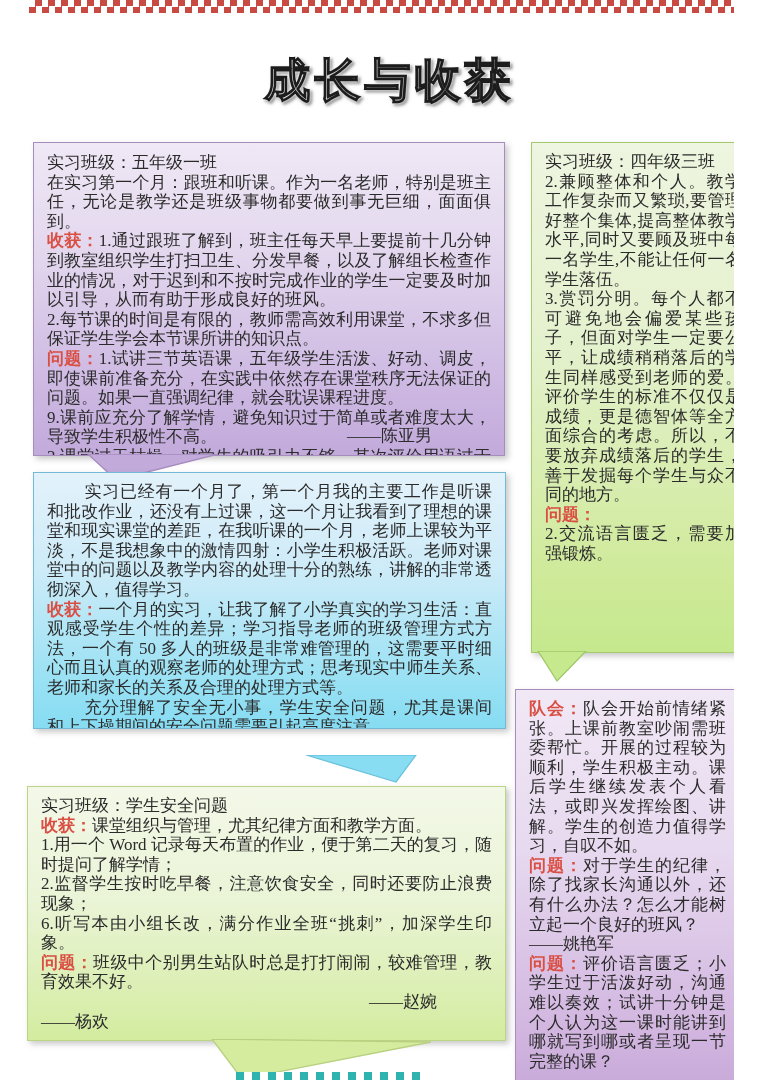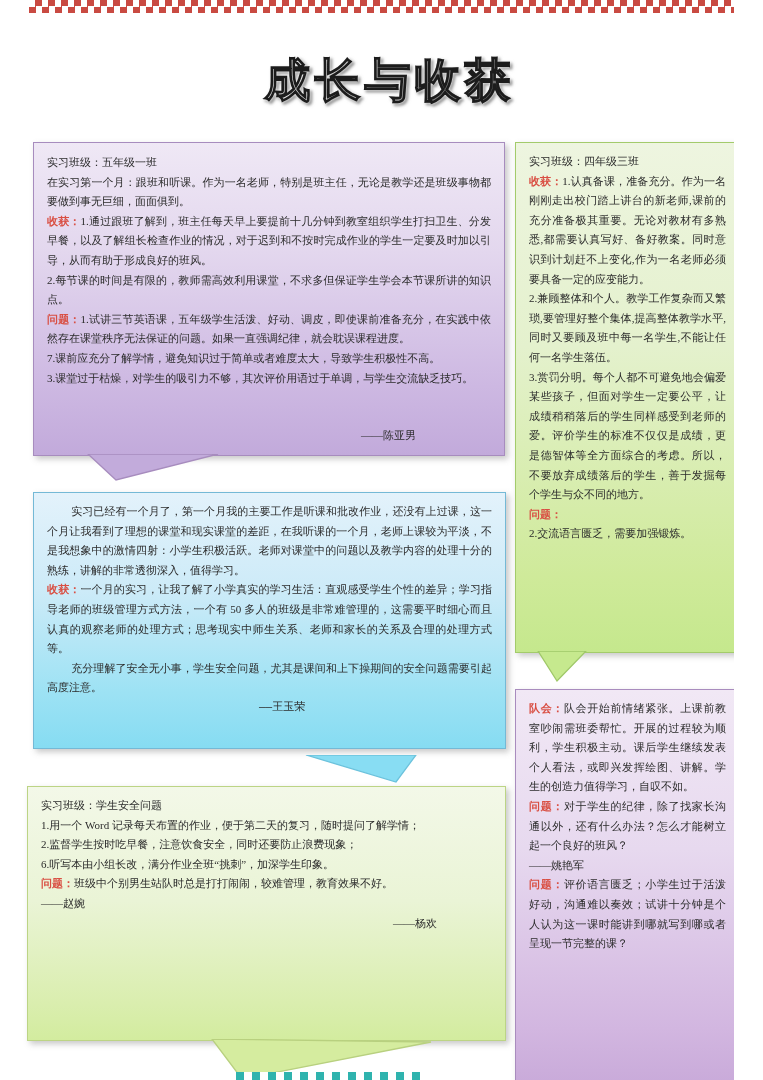--- a/index.html
+++ b/index.html
@@ -25,37 +25,37 @@
     font-size:46px;font-weight:700;letter-spacing:4px;
     background:linear-gradient(135deg,#ffffff 5%,#e8e8e8 38%,#4a4a4a 72%,#000 100%);
     -webkit-background-clip:text;background-clip:text;color:transparent;
     -webkit-text-stroke:1.2px #1c1c1c;
     filter:drop-shadow(0 0 1.5px #ffffff) drop-shadow(2px 2px 1px rgba(60,60,60,.55));
   }
   
   .bubble{
     position:absolute;box-sizing:border-box;padding:9px 13px;overflow:hidden;
     box-shadow:3px 3px 6px rgba(110,110,110,.38);
-    font-size:11px;line-height:19.6px;
+    font-size:17px;line-height:19.6px;
   }
   .bubble p{margin:0;text-align:justify;}
   .bubble .lbl{color:var(--label-red,#d94f43);font-weight:700;}
   #b1{left:33px;top:142px;width:472px;height:314px;border:1.4px solid #a78cbe;
       background:linear-gradient(180deg,#efe8f5 0%,#e3d7ee 35%,#cdb8e2 78%,#c2aadb 100%);}
-  #b2{left:33px;top:492px;width:473px;height:257px;border:1.4px solid #74b9d6;
+  #b2{left:33px;top:472px;width:473px;height:257px;border:1.4px solid #74b9d6;
       background:linear-gradient(180deg,#e3f2fb 0%,#cdebf8 38%,#9de2f4 78%,#86dcf2 100%);}
   #b3{left:27px;top:786px;width:479px;height:255px;border:1.4px solid #bcd485;
       background:linear-gradient(180deg,#f3f8e8 0%,#eaf4d6 45%,#daeeaf 85%,#d3ec9f 100%);}
-  #b4{left:515px;top:142px;width:225px;height:511px;border:1.4px solid #a3cb6b;
+  #b4{left:531px;top:142px;width:225px;height:511px;border:1.4px solid #a3cb6b;
       background:linear-gradient(180deg,#eef5e0 0%,#e4f1cd 40%,#cfea9a 85%,#c5e88d 100%);}
   #b5{left:515px;top:689px;width:225px;height:401px;border:1.4px solid #a98cbe;
       background:linear-gradient(180deg,#f1e8f5 0%,#e7d9ef 40%,#d2b6e0 85%,#c8a9d9 100%);}
   
   #b1{padding-top:10px;}
-  #b1 p.sig{position:absolute;right:88px;bottom:9px;}
+  #b1 p.sig{position:absolute;right:72px;bottom:9px;}
   #b2 p:nth-child(1),#b2 p:nth-child(3){text-indent:2.2em;}
   #b2 p.sig{text-align:left;padding-left:212px;font-family:Liberation Mono, monospace;}
   #b3 p:nth-child(7){text-align:right;padding-right:55px;}
   #b3 p:nth-child(9){text-align:right;padding-right:102px;}
   #b5 p.sig{text-align:left;padding-right:18px;}
   
   .tail{position:absolute;}
   #t1{left:85px;top:454px;}
   #t2{left:303px;top:755px;}
   #t3{left:208px;top:1039px;}
@@ -68,54 +68,54 @@
   <div class="checker top"></div>
 
   <h1 class="title">成长与收获</h1>
 
   <section class="bubble" id="b1">
       <p>实习班级：五年级一班</p>
       <p>在实习第一个月：跟班和听课。作为一名老师，特别是班主任，无论是教学还是班级事物都要做到事无巨细，面面俱到。</p>
       <p><b class="lbl">收获：</b>1.通过跟班了解到，班主任每天早上要提前十几分钟到教室组织学生打扫卫生、分发早餐，以及了解组长检查作业的情况，对于迟到和不按时完成作业的学生一定要及时加以引导，从而有助于形成良好的班风。</p>
       <p>2.每节课的时间是有限的，教师需高效利用课堂，不求多但保证学生学会本节课所讲的知识点。</p>
       <p><b class="lbl">问题：</b>1.试讲三节英语课，五年级学生活泼、好动、调皮，即使课前准备充分，在实践中依然存在课堂秩序无法保证的问题。如果一直强调纪律，就会耽误课程进度。</p>
-      <p>7.课前应充分了解学情，避免知识过于简单或者难度太大，导致学生积极性不高。</p>
+      <p>9.课前应充分了解学情，避免知识过于简单或者难度太大，导致学生积极性不高。</p>
       <p>3.课堂过于枯燥，对学生的吸引力不够，其次评价用语过于单调，与学生交流缺乏技巧。</p>
       <p class="sig">——陈亚男</p>
     </section>
   <svg class="tail" id="t1" width="140" height="28">
     <polygon points="3,0 31,26 133,0" fill="#c2abdb" stroke="#a78cbe" stroke-width="1.3"></polygon>
   </svg>
 
   <section class="bubble" id="b2">
       <p>实习已经有一个月了，第一个月我的主要工作是听课和批改作业，还没有上过课，这一个月让我看到了理想的课堂和现实课堂的差距，在我听课的一个月，老师上课较为平淡，不是我想象中的激情四射：小学生积极活跃。老师对课堂中的问题以及教学内容的处理十分的熟练，讲解的非常透彻深入，值得学习。</p>
       <p><b class="lbl">收获：</b>一个月的实习，让我了解了小学真实的学习生活：直观感受学生个性的差异；学习指导老师的班级管理方式方法，一个有 50 多人的班级是非常难管理的，这需要平时细心而且认真的观察老师的处理方式；思考现实中师生关系、老师和家长的关系及合理的处理方式等。</p>
       <p>充分理解了安全无小事，学生安全问题，尤其是课间和上下操期间的安全问题需要引起高度注意。</p>
       <p class="sig">——王玉荣</p>
     </section>
   <svg class="tail" id="t2" width="118" height="30">
     <polygon points="3,0 93,27 113,0" fill="#88ddf3" stroke="#6cc2dc" stroke-width="1.3"></polygon>
   </svg>
 
   <section class="bubble" id="b3">
       <p>实习班级：学生安全问题</p>
+      <p><b class="lbl">收获：</b>课堂组织与管理，尤其纪律方面和教学方面。</p>
       <p>1.用一个 Word 记录每天布置的作业，便于第二天的复习，随时提问了解学情；</p>
       <p>2.监督学生按时吃早餐，注意饮食安全，同时还要防止浪费现象；</p>
       <p>6.听写本由小组长改，满分作业全班“挑刺”，加深学生印象。</p>
       <p><b class="lbl">问题：</b>班级中个别男生站队时总是打打闹闹，较难管理，教育效果不好。</p>
       <p class="sig">——赵婉</p>
       <p class="sig">——杨欢</p>
     </section>
   <svg class="tail" id="t3" width="228" height="42">
     <polygon points="4,0 34,40 223,3" fill="#d5ec9f" stroke="#b8d07f" stroke-width="1.3"></polygon>
   </svg>
 
   <section class="bubble" id="b4">
       <p>实习班级：四年级三班</p>
-      <p><b class="lbl">收获：</b>1.认真备课，准备充分。作为一名刚刚走出校门踏上讲台的新老师,课前的充分准备极其重要。无论对教材有多熟悉,都需要认真写好、备好教案。同时意识到计划赶不上变化,作为一名老师必须要具备一定的应变能力。</p>
       <p>2.兼顾整体和个人。教学工作复杂而又繁琐,要管理好整个集体,提高整体教学水平,同时又要顾及班中每一名学生,不能让任何一名学生落伍。</p>
       <p>3.赏罚分明。每个人都不可避免地会偏爱某些孩子，但面对学生一定要公平，让成绩稍稍落后的学生同样感受到老师的爱。评价学生的标准不仅仅是成绩，更是德智体等全方面综合的考虑。所以，不要放弃成绩落后的学生，善于发掘每个学生与众不同的地方。</p>
       <p><b class="lbl">问题：</b></p>
       <p>2.交流语言匮乏，需要加强锻炼。</p>
     </section>
   <svg class="tail" id="t4" width="60" height="32">
     <polygon points="6,0 25,30 54,0" fill="#c6e98e" stroke="#9fc868" stroke-width="1.3"></polygon>
   </svg>
 
   <section class="bubble" id="b5">

